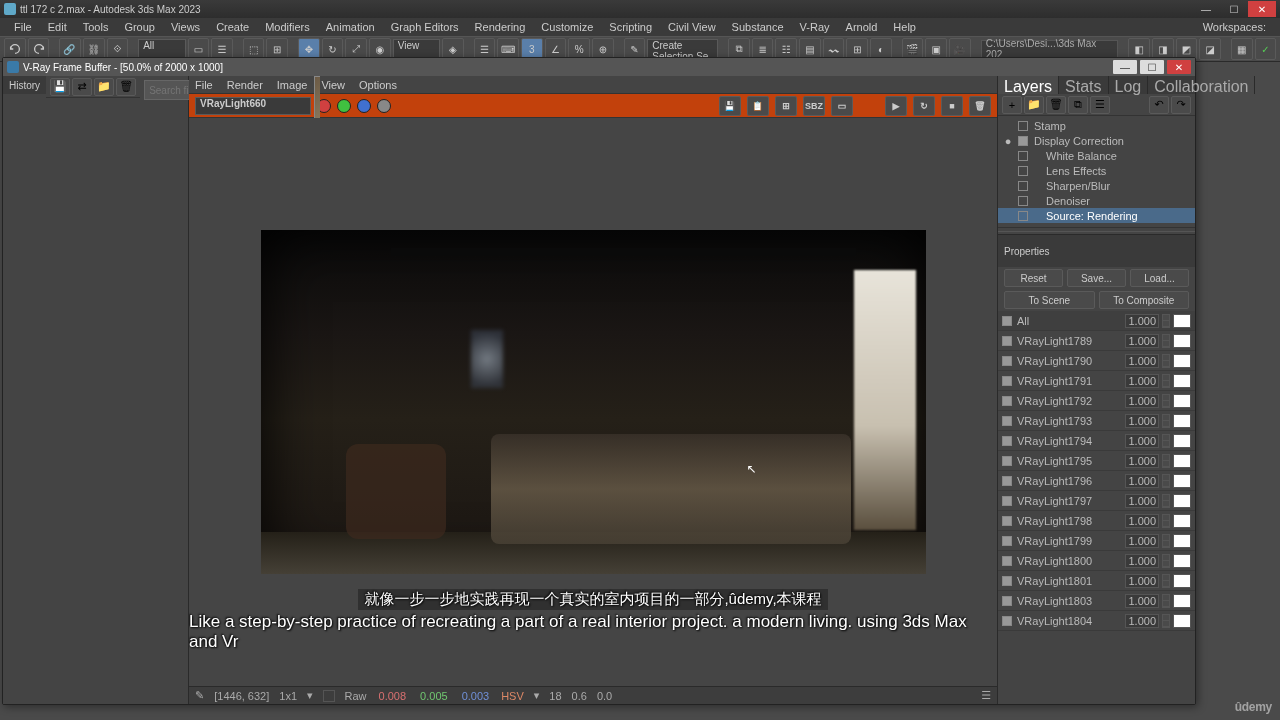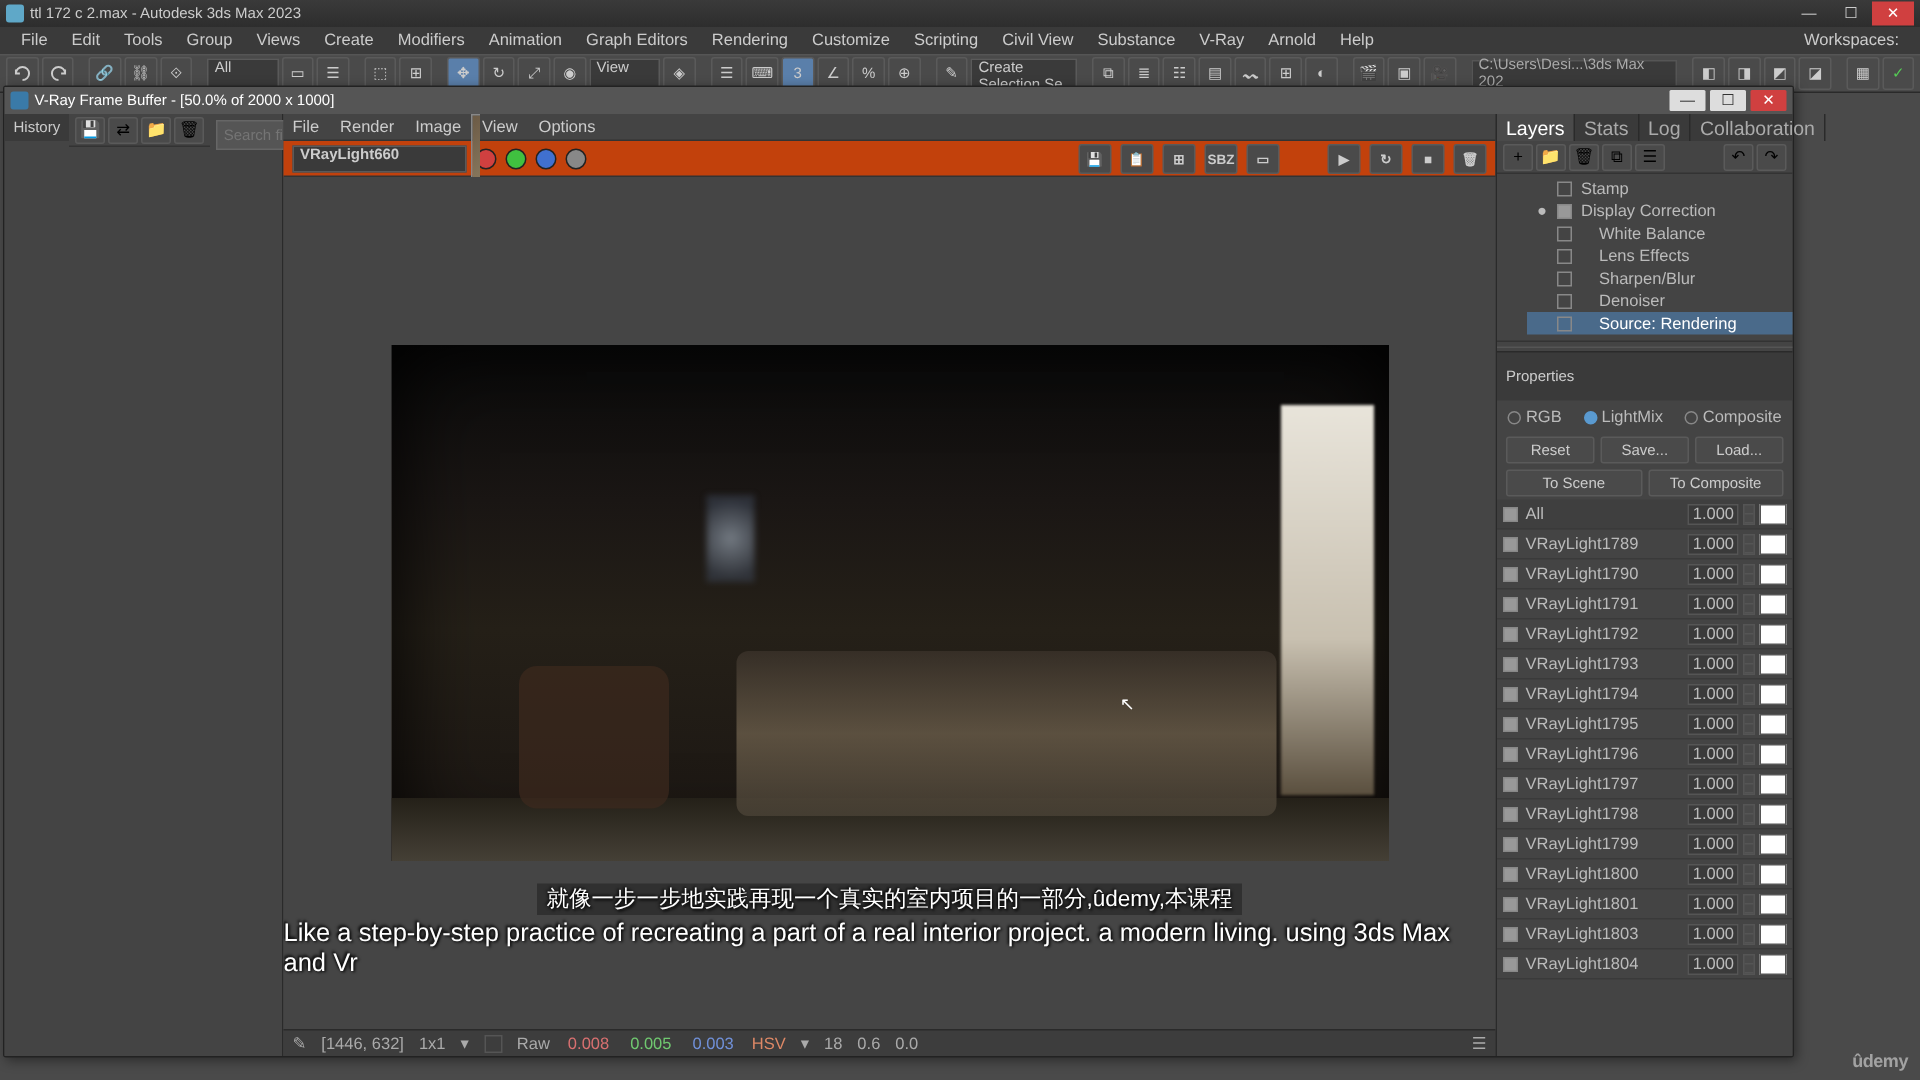--- a/index.html
+++ b/index.html
@@ -56,25 +56,25 @@
 .r-ceil { position:absolute; top:18px; left:130px; right:70px; height:8px; background:#0a0a0a; }
 .r-floor { position:absolute; bottom:0; left:0; right:0; height:42px; background: linear-gradient(180deg,#242018 0%, #454036 100%);}
 .cursor { position:absolute; left:486px; top:232px; width:10px; height:14px; color:#fff; font-size:12px; pointer-events:none;}
 .subtitle { position:absolute; bottom:34px; left:0; right:0; display:flex; flex-direction:column; align-items:center; gap:2px; pointer-events:none;}
 .subtitle .cn { color:#fff; font-size:15px; text-shadow: 1px 1px 2px #000, -1px -1px 2px #000; background:rgba(0,0,0,.3); padding:1px 6px;}
 .subtitle .en { color:#fff; font-size:17px; text-shadow: 1px 1px 2px #000, -1px -1px 2px #000; }
 .statusbar { height: 18px; background: #3d3d3d; border-top: 1px solid #2a2a2a; display: flex; align-items: center; padding: 0 6px; gap: 10px; color: #aaa; font-size: 10px; }
 .statusbar .swatch { width:12px; height:12px; border:1px solid #555; }
 .right-col { width: 198px; background: #444; display: flex; flex-direction: column; border-left: 1px solid #2a2a2a; }
 .tabs { height: 18px; background: #3a3a3a; display: flex; }
-.tab { padding: 2px 6px; color: #aaa; font-size: 13px; border-right: 1px solid #2a2a2a; }
+.tab { padding: 2px 6px; color: #aaa; font-size: 16px; border-right: 1px solid #2a2a2a; }
 .tab.active { background: #4a4a4a; color: #fff; }
 .layer-tools { height: 22px; display: flex; align-items: center; gap: 2px; padding: 2px 4px; border-bottom:1px solid #333;}
 .layer-list { padding: 2px 0; }
-.layer-row { height: 15px; display: flex; align-items: center; padding: 0 4px; color: #bbb; font-size: 10px; gap: 4px; margin-left: 20px; }
+.layer-row { height: 15px; display: flex; align-items: center; padding: 0 4px; color: #bbb; font-size: 10px; gap: 4px; }
 .layer-row .eye { width: 12px; text-align:center; }
 .layer-row .cb { width: 10px; height: 10px; border: 1px solid #888; }
 .layer-row .cb.on { background:#999;}
 .layer-row.sel { background: #4a6a8a; color: #fff; }
 .layer-row .name { flex:1; padding-left: 2px;}
 .divider { height: 5px; border-top:1px solid #333; border-bottom:1px solid #555; margin: 2px 0;}
 .props-head { height: 16px; background: #3a3a3a; color: #ccc; padding: 16px 6px; font-size: 10px; display:flex;align-items:center; border-top:1px solid #2a2a2a;}
 .radio-row { height: 22px; display: flex; align-items: center; justify-content: space-around; color: #bbb; font-size: 10px; }
 .radio-row label { display:flex; align-items:center; gap:3px;}
 .radio-row .rdot { width:9px; height:9px; border-radius:50%; border:1px solid #888; }
@@ -336,34 +336,20 @@
             <span class="name" style="padding-left:14px;">Denoiser</span>
           </div>
           <div class="layer-row sel">
             <span class="eye"></span>
             <span class="cb "></span>
             <span class="name" style="padding-left:14px;">Source: Rendering</span>
           </div>
         </div>
       <div class="divider"></div>
       <div class="props-head">Properties</div>
-      <div class="radio-row">
-        <label>
-            <span class="rdot"></span>
-            <span>RGB</span>
-          </label>
-        <label>
-            <span class="rdot on"></span>
-            <span>LightMix</span>
-          </label>
-        <label>
-            <span class="rdot"></span>
-            <span>Composite</span>
-          </label>
-      </div>
       <div class="btn-row">
         <div class="pbtn">Reset</div>
         <div class="pbtn">Save...</div>
         <div class="pbtn">Load...</div>
       </div>
       <div class="btn-row">
         <div class="pbtn">To Scene</div>
         <div class="pbtn">To Composite</div>
       </div>
       <div class="lrow" style="background:#3f3f3f;">

